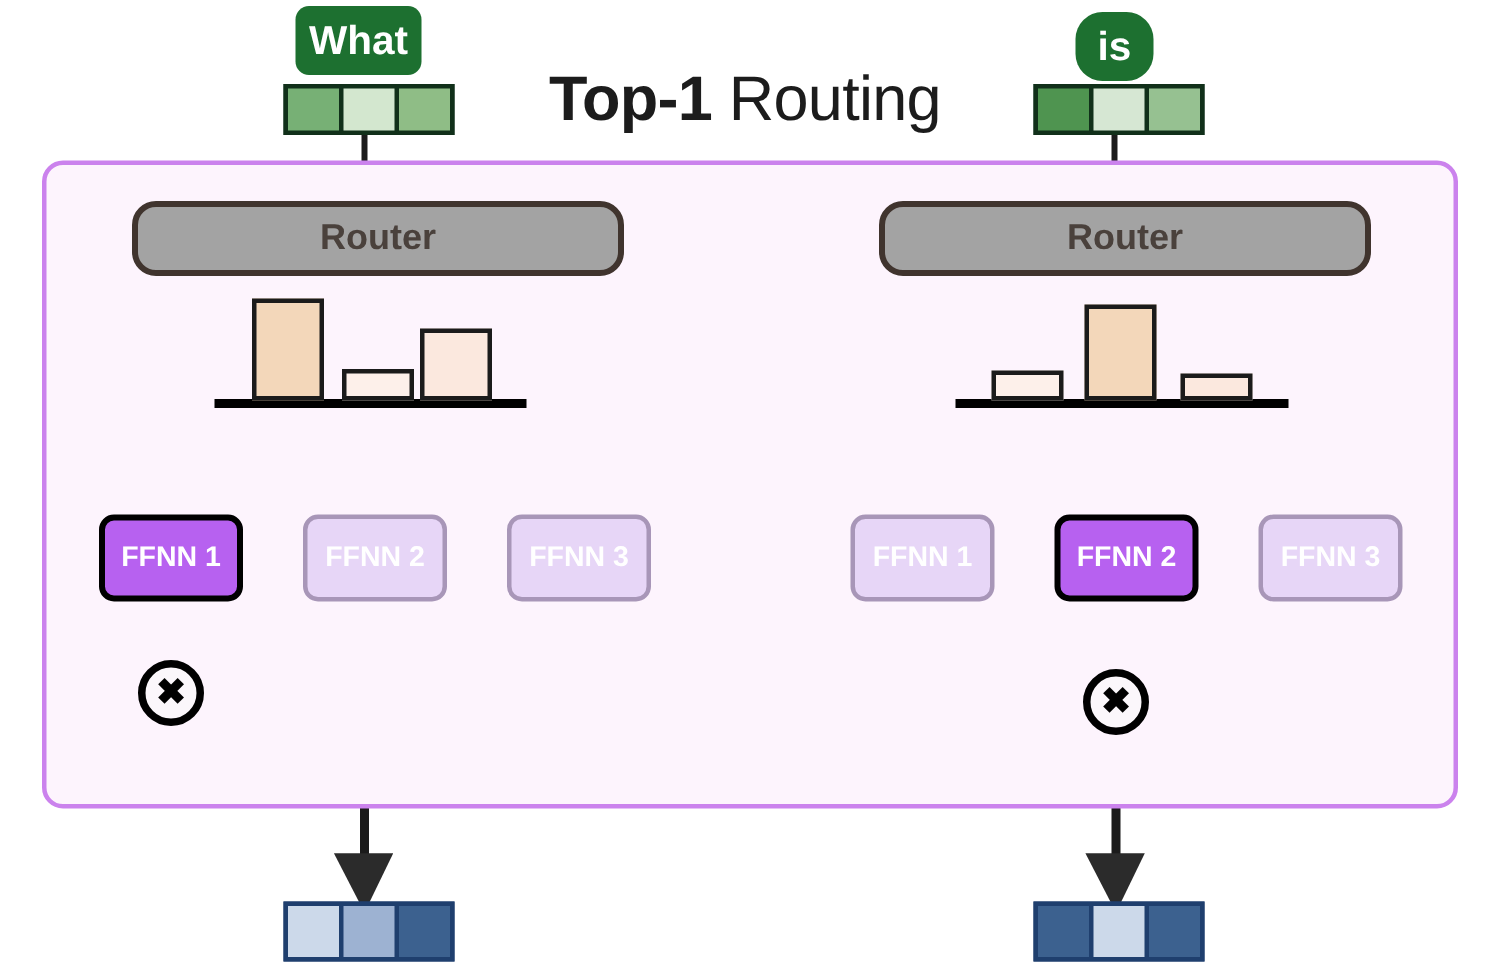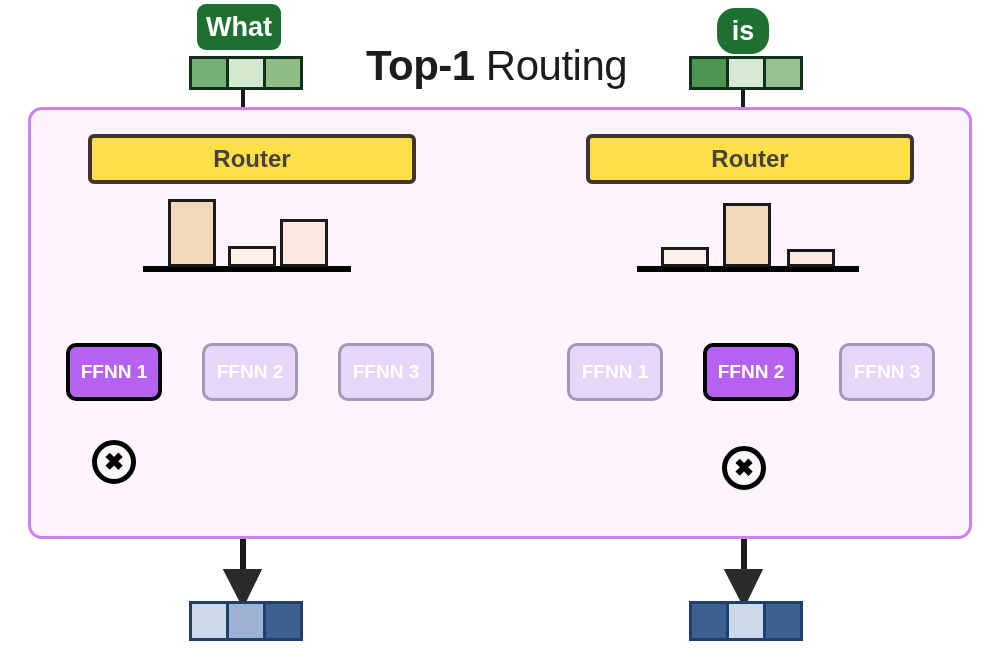--- a/index.html
+++ b/index.html
@@ -89,23 +89,23 @@
     box-sizing: border-box;
     background: #fdf4fd;
     border: 3px solid #cb82ed;
     border-radius: 14px;
   }
 
   
   .router {
     position: absolute;
     box-sizing: border-box;
-    background: #fde047;
+    background: #a3a3a3;
     border: 4px solid #40342e;
-    border-radius: 6px;
+    border-radius: 16px;
     color: #4a413c;
     font-weight: 700;
     font-size: 24px;
     display: flex;
     align-items: center;
     justify-content: center;
     height: 50px;
   }
 
   

